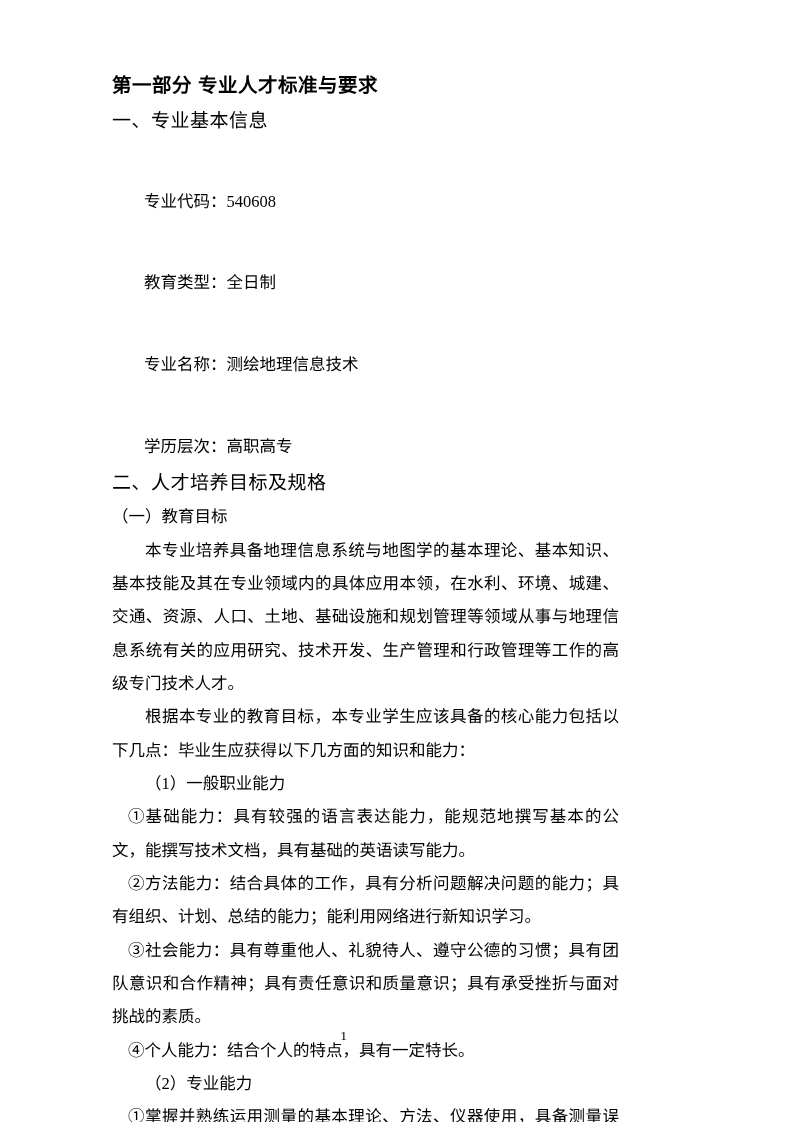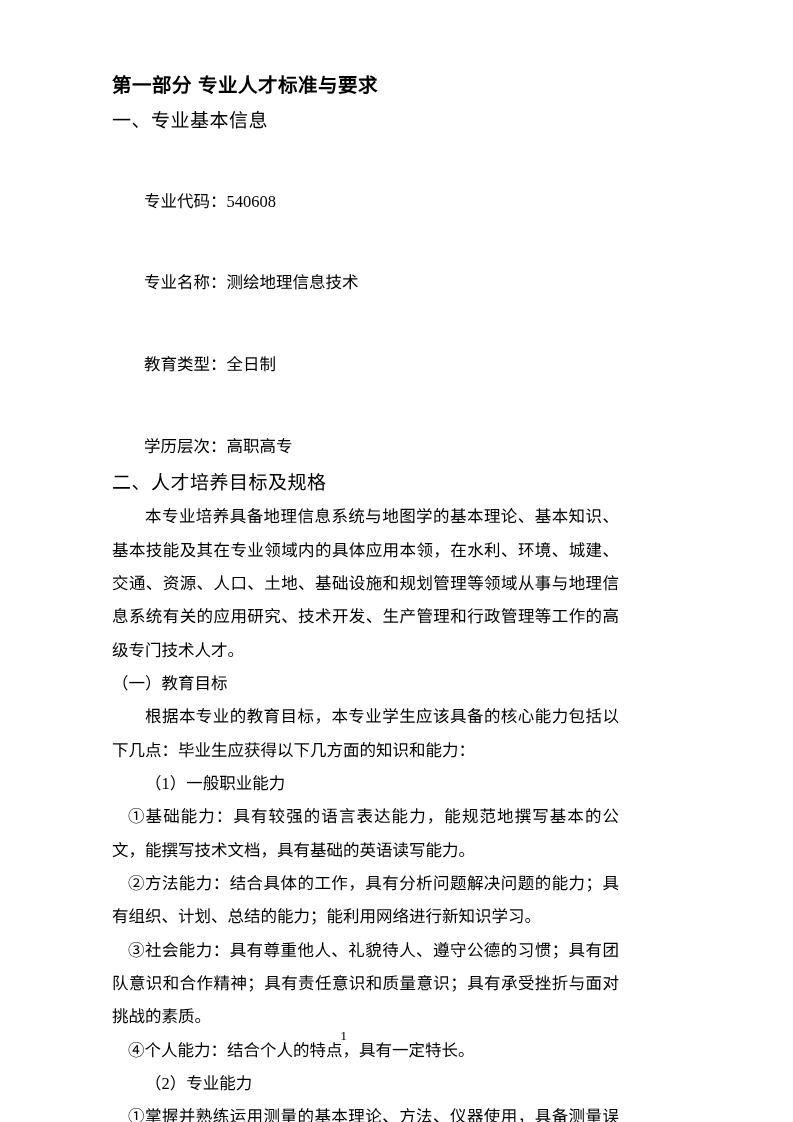--- a/index.html
+++ b/index.html
@@ -80,29 +80,29 @@
 <body>
 
 <div class="page">
 
   <h1 class="h1">第一部分 专业人才标准与要求</h1>
 
   <h2 class="h2">一、专业基本信息</h2>
 
   <ul class="info-list">
     <li class="info-item">专业代码：540608</li>
+    <li class="info-item">教育类型：全日制</li>
     <li class="info-item">专业名称：测绘地理信息技术</li>
-    <li class="info-item">教育类型：全日制</li>
     <li class="info-item">学历层次：高职高专</li>
   </ul>
 
   <h2 class="h2">二、人才培养目标及规格</h2>
 
+  <p class="para indent-none">（一）教育目标</p>
   <p class="para indent2">本专业培养具备地理信息系统与地图学的基本理论、基本知识、基本技能及其在专业领域内的具体应用本领，在水利、环境、城建、交通、资源、人口、土地、基础设施和规划管理等领域从事与地理信息系统有关的应用研究、技术开发、生产管理和行政管理等工作的高级专门技术人才。</p>
-  <p class="para indent-none">（一）教育目标</p>
 
   <p class="para indent2">根据本专业的教育目标，本专业学生应该具备的核心能力包括以下几点：毕业生应获得以下几方面的知识和能力：</p>
 
   <p class="para indent2">（1）一般职业能力</p>
   <p class="para indent1">①基础能力：具有较强的语言表达能力，能规范地撰写基本的公文，能撰写技术文档，具有基础的英语读写能力。</p>
   <p class="para indent1">②方法能力：结合具体的工作，具有分析问题解决问题的能力；具有组织、计划、总结的能力；能利用网络进行新知识学习。</p>
   <p class="para indent1">③社会能力：具有尊重他人、礼貌待人、遵守公德的习惯；具有团队意识和合作精神；具有责任意识和质量意识；具有承受挫折与面对挑战的素质。</p>
   <p class="para indent1">④个人能力：结合个人的特点，具有一定特长。</p>
 
   <p class="para indent2">（2）专业能力</p>

